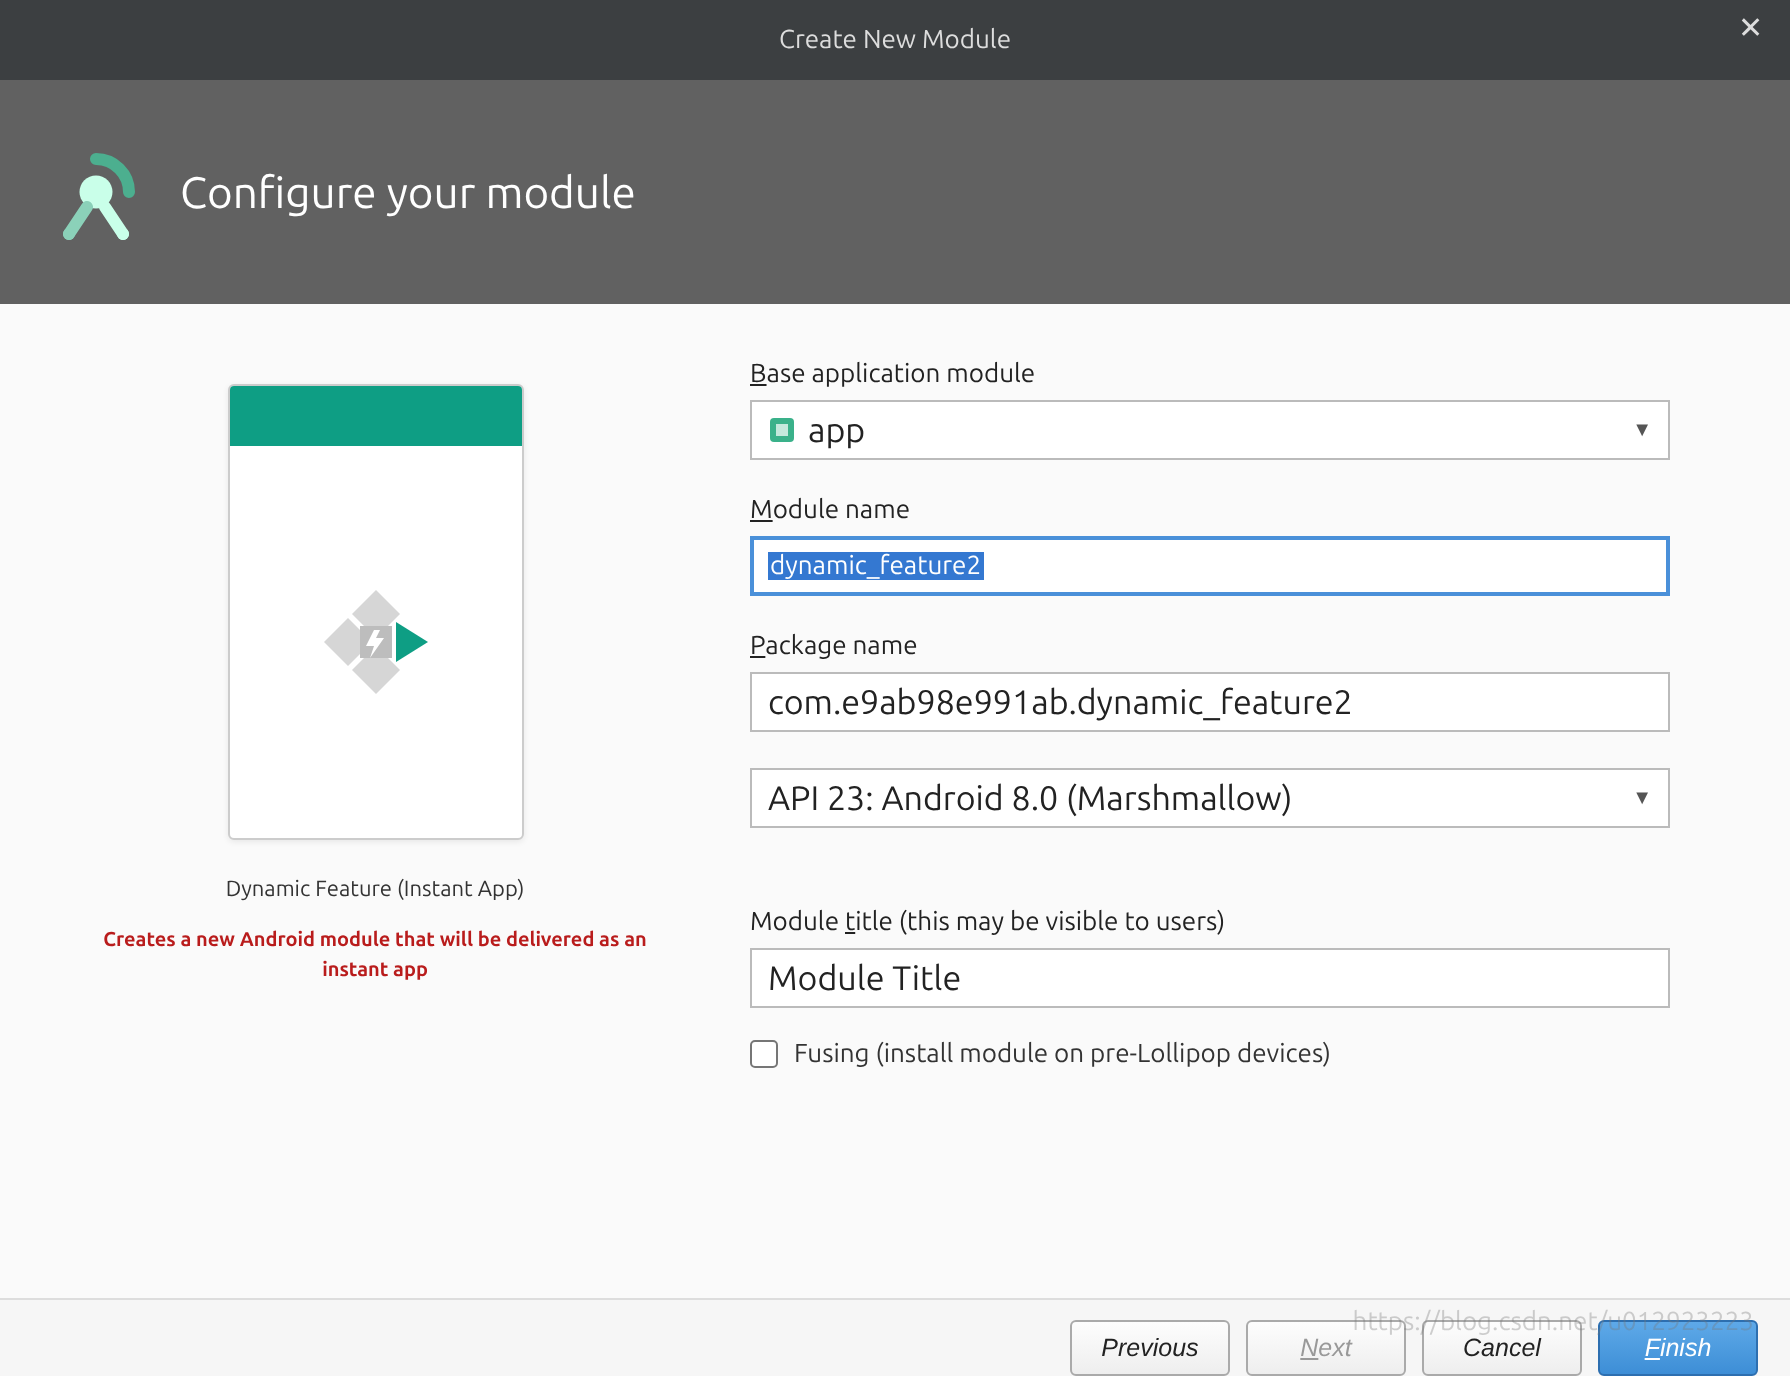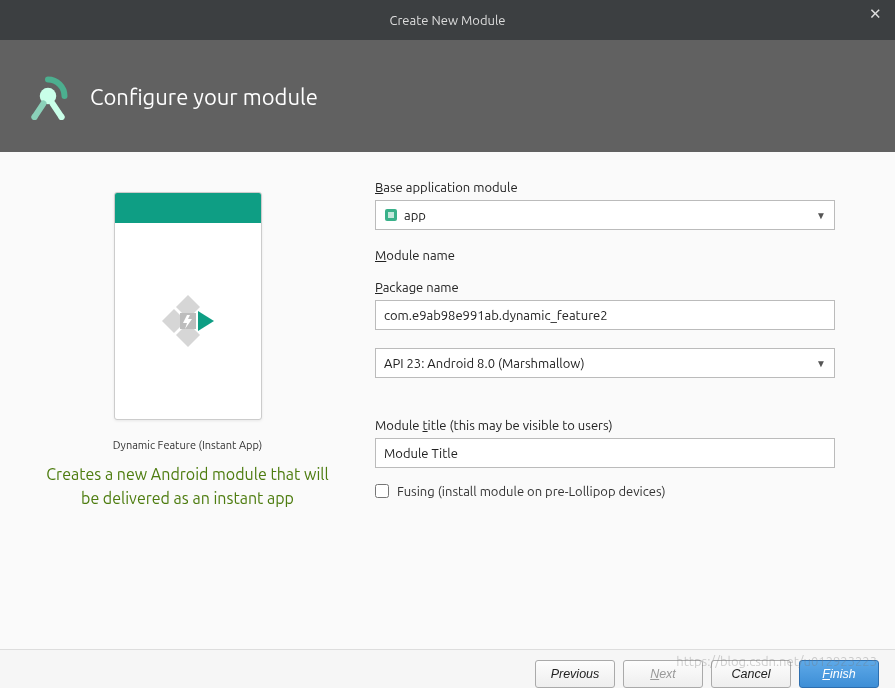--- a/index.html
+++ b/index.html
@@ -69,21 +69,21 @@
       height: 30px;
       background: #0e9e84;
     }
     .module-card .card-body {
       height: 196px;
       display: flex;
       align-items: center;
       justify-content: center;
     }
     .module-title { font-size: 11px; font-weight: 400; color: #333; margin-bottom: 10px; line-height: 1.3; }
-    .module-desc { font-size: 16px; color: #4d7c0f; line-height: 1.5; padding: 0 10px; }
+    .module-desc { font-size: 10px; color: #b91c1c; line-height: 1.5; padding: 0 10px; font-weight: bold; }
     .right-panel {
       flex: 1;
       padding: 28px 60px 0 0;
     }
     .field { margin-bottom: 18px; }
     .field-label { font-size: 13px; color: #222; margin-bottom: 6px; display: block; }
     .select-wrap, .input-wrap {
       border: 1px solid #bbb;
       background: #fff;
       height: 30px;
@@ -92,21 +92,21 @@
       padding: 0 8px;
       position: relative;
     }
     .select-wrap { justify-content: space-between; }
     .select-wrap .chevron { color: #555; font-size: 10px; }
     .app-icon { width: 14px; height: 14px; display:inline-flex; align-items:center; justify-content:center; margin-right:4px; }
     .input-wrap.focused {
       border: 2px solid #4a90d9;
       padding: 0 7px;
     }
-    .input-value { font-size: 13px; color: #222; }
+    .input-value { font-size: 17px; color: #222; }
     .selected-text {
       background: #3478d1;
       color: #fff;
       padding: 0 1px;
     }
     .checkbox-row { display: flex; align-items: center; gap: 8px; margin-top: 16px; }
     .checkbox-row input { width: 14px; height: 14px; }
     .footer {
       height: 48px;
       background: #f6f6f6;
@@ -199,20 +199,23 @@
               </svg>
           </span>
           <span class="input-value">app</span>
         </span>
         <span class="chevron">▼</span>
       </div>
     </div>
 
     <div class="field">
       <label class="field-label"><u class="ak">M</u>odule name</label>
+      <div class="input-wrap focused">
+        <span class="selected-text">dynamic_feature2</span>
+      </div>
     </div>
 
     <div class="field">
       <label class="field-label"><u class="ak">P</u>ackage name</label>
       <div class="input-wrap">
         <span class="input-value">com.e9ab98e991ab.dynamic_feature2</span>
       </div>
     </div>
 
     <div class="field" style="margin-bottom:40px">

